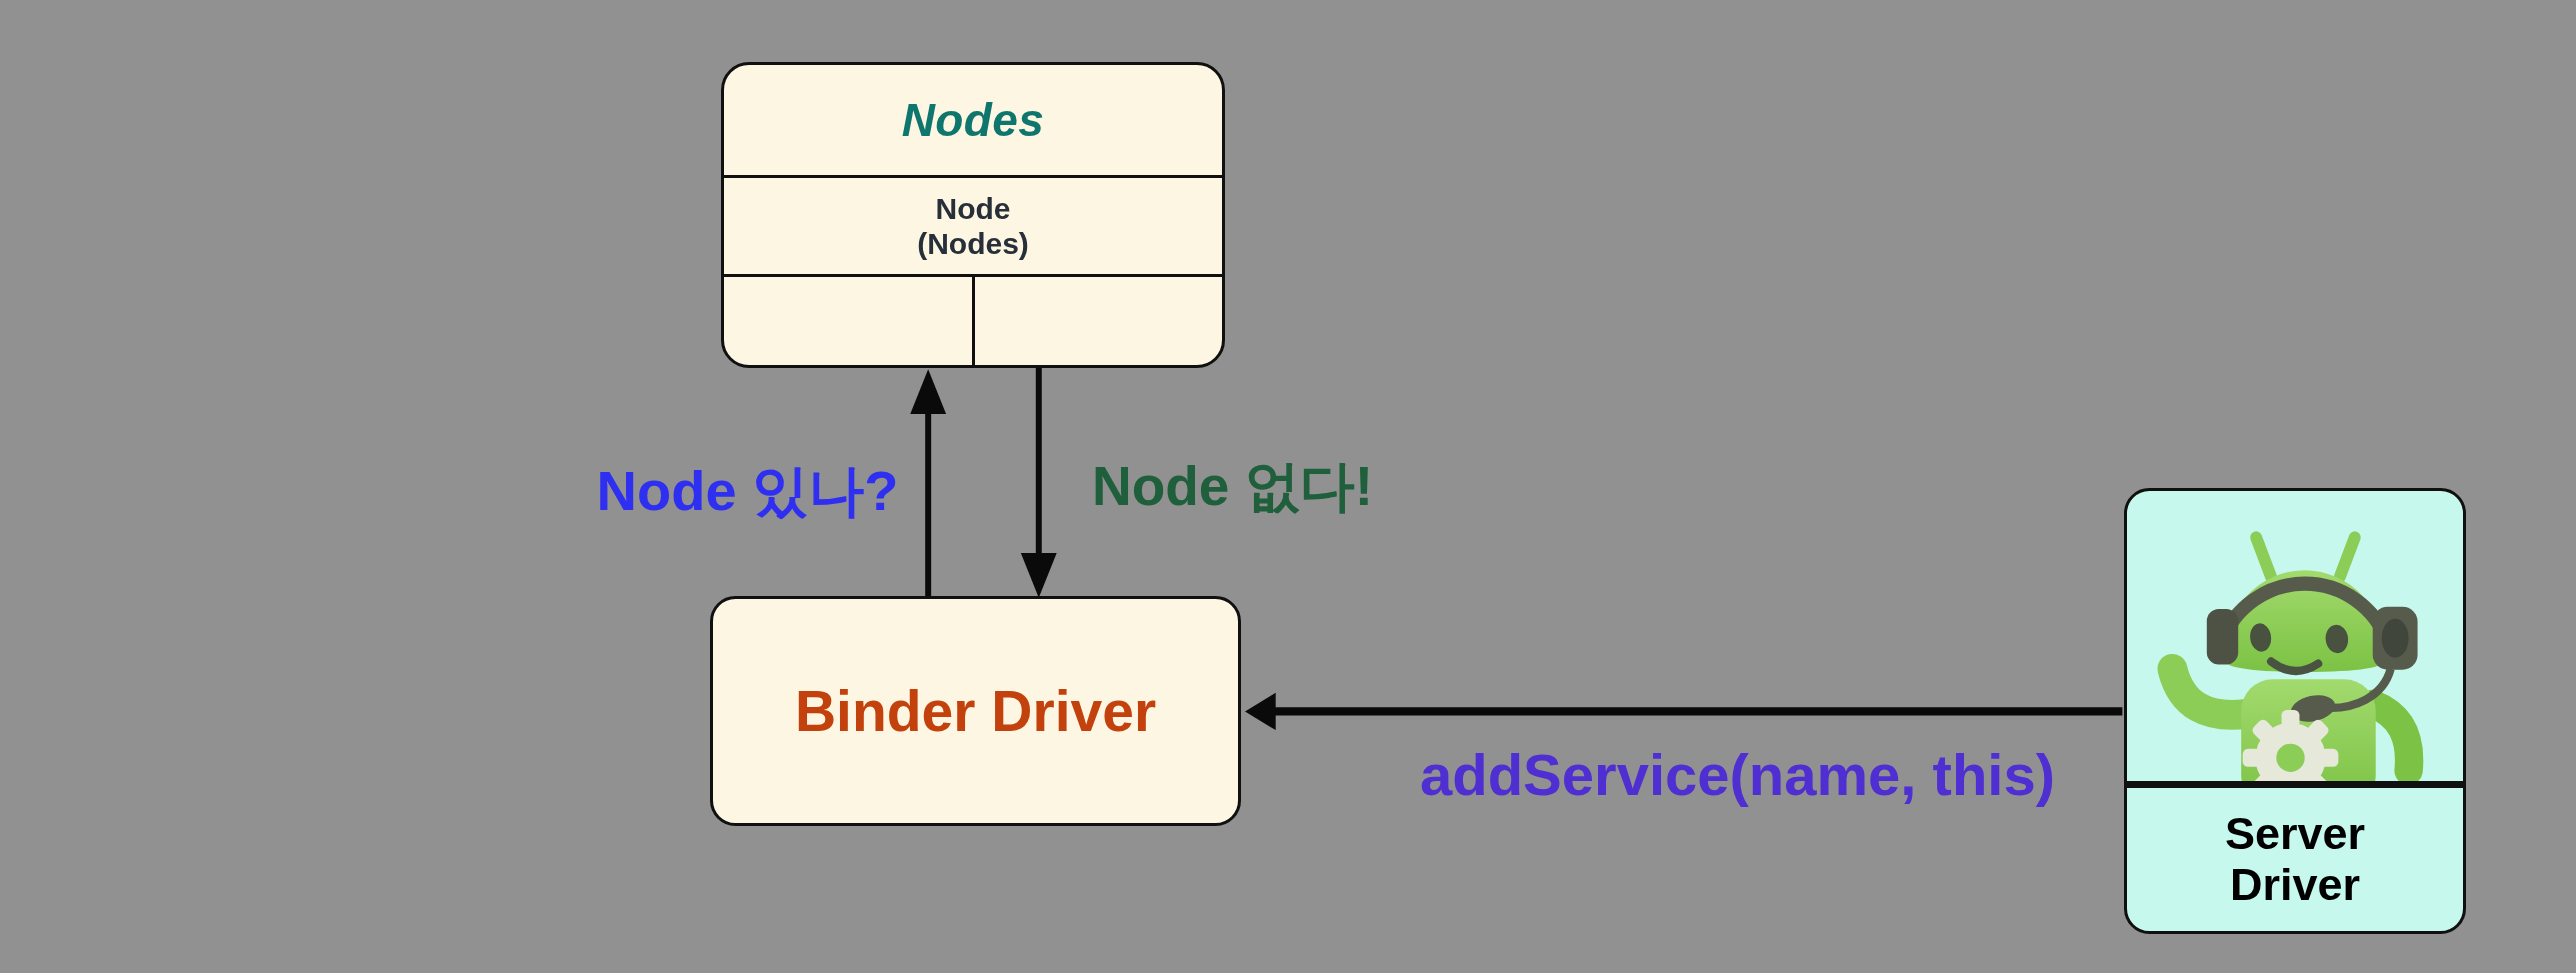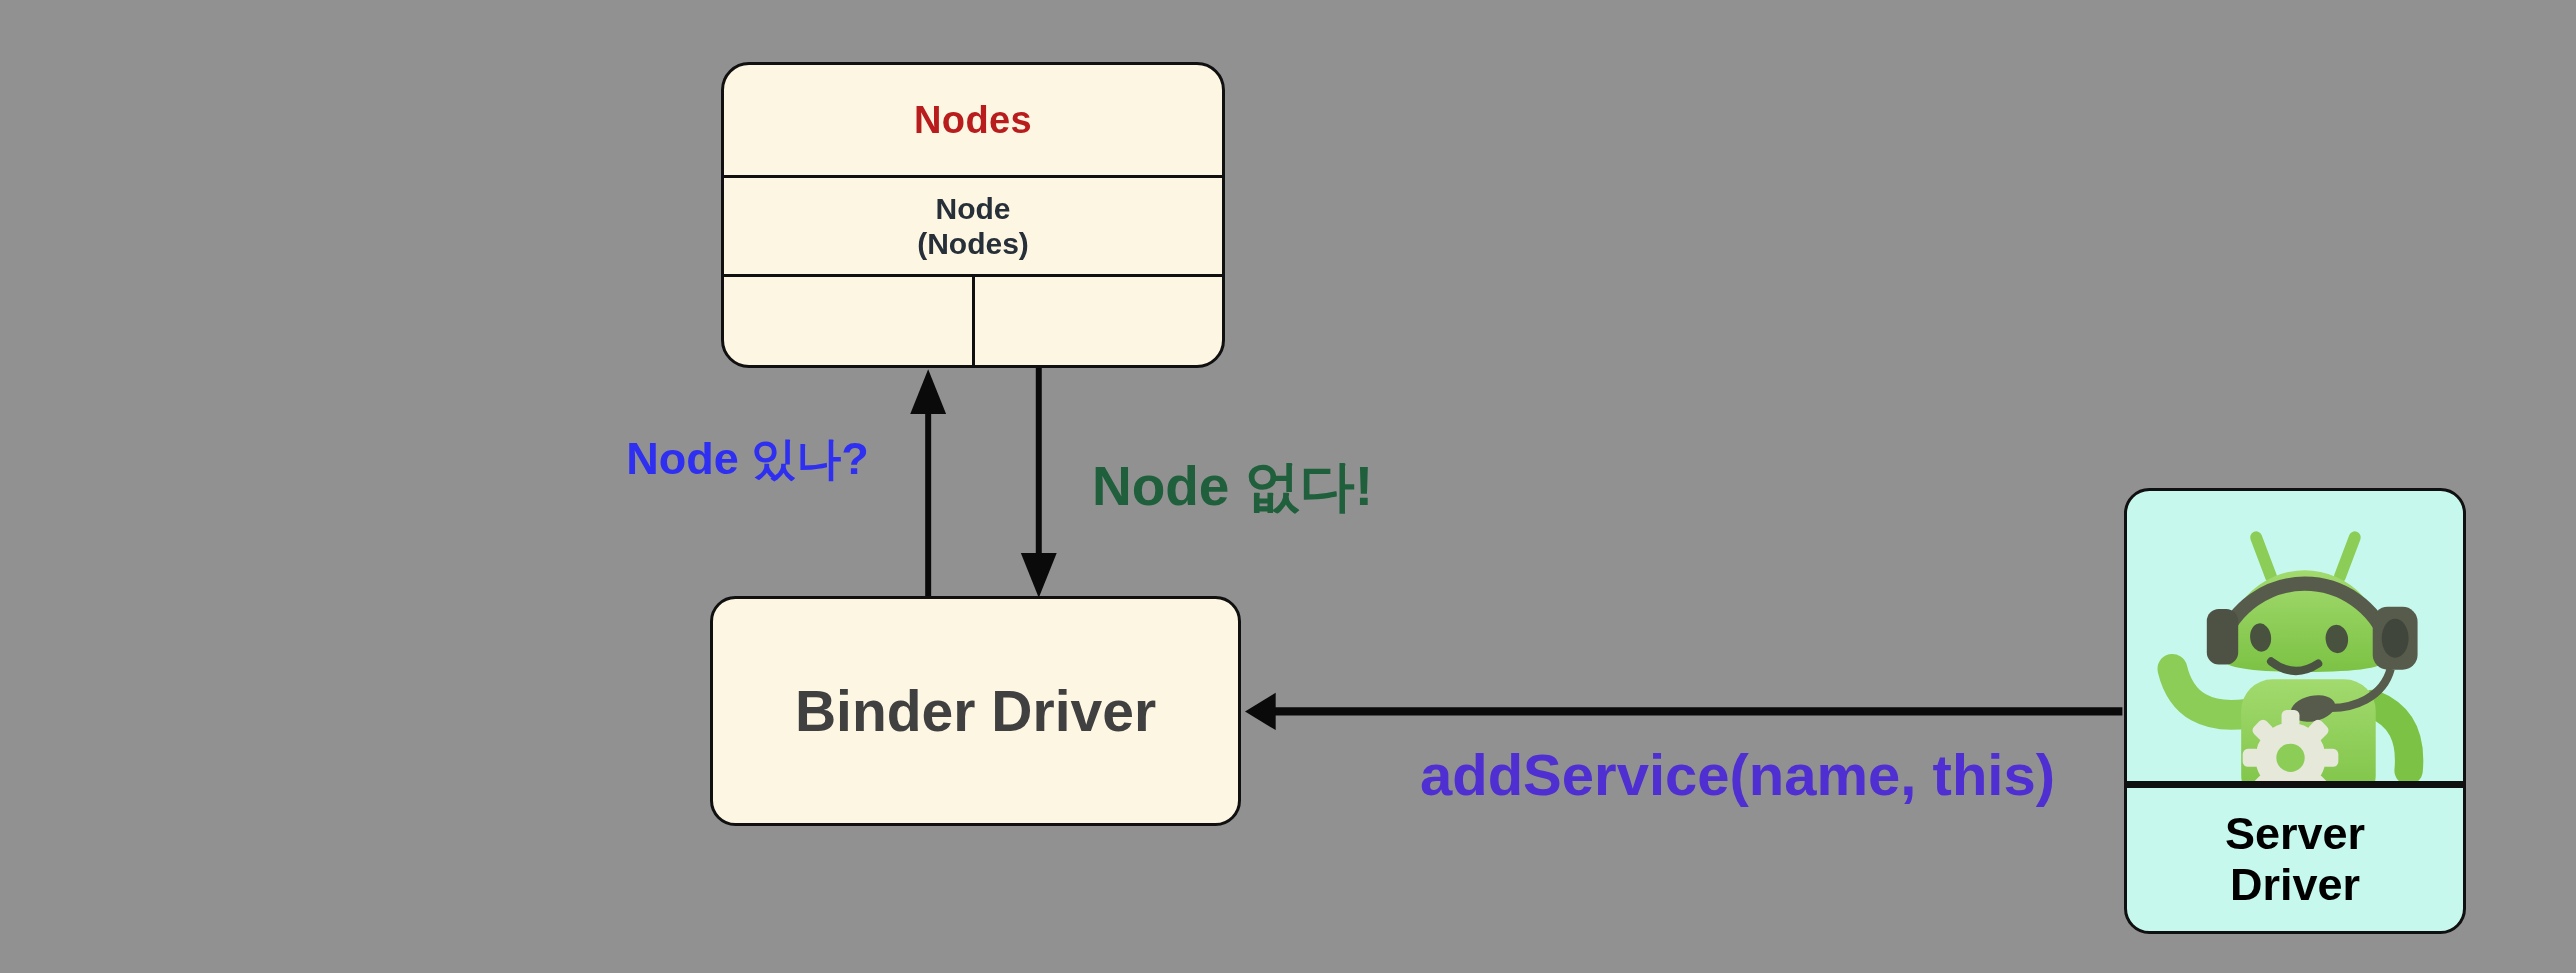--- a/index.html
+++ b/index.html
@@ -26,22 +26,23 @@
     border: 3.7px solid #101010;
     border-radius: 28px;
     background: #fdf6e3;
     overflow: hidden;
     display: flex; flex-direction: column;
   }
   .nodes-title-row {
     height: 110px; flex: 0 0 110px;
     border-bottom: 3.7px solid #101010;
     display: flex; align-items: center; justify-content: center;
-    font-size: 38px; font-weight: 800; color: #b91c1c;
+    font-size: 46px; font-weight: 800; color: #0f766e;
     letter-spacing: 0.4px;
+    font-style: italic;
   }
   .nodes-header-row {
     height: 96px; flex: 0 0 96px;
     border-bottom: 3.7px solid #101010;
     display: flex;
   }
   .nodes-empty-row { flex: 1 1 auto; display: flex; }
   .nodes-cell {
     flex: 1 1 50%;
     display: flex; flex-direction: column;
@@ -52,21 +53,21 @@
   .nodes-cell.first { border-right: 3.7px solid #101010; }
   
   .binder-box {
     position: absolute; left: 710px; top: 596px;
     width: 531px; height: 230px;
     box-sizing: border-box;
     border: 3.7px solid #101010;
     border-radius: 25.4px;
     background: #fdf6e3;
     display: flex; align-items: center; justify-content: center;
-    font-size: 57px; font-weight: 800; color: #404040;
+    font-size: 57px; font-weight: 800; color: #c2410c;
   }
   
   .server-box {
     position: absolute; left: 2124px; top: 488px;
     width: 342px; height: 446px;
     box-sizing: border-box;
     border: 3.7px solid #101010;
     border-radius: 25.4px;
     background: #c7f8ee;
     overflow: hidden;
@@ -85,21 +86,21 @@
     font-size: 45px; font-weight: 800; color: #000000;
     line-height: 1.15; text-align: center;
   }
   
   .edge-label {
     position: absolute;
     font-weight: 800;
     text-align: center;
     white-space: nowrap;
   }
-  .label-query    { left: 587px;  top: 429px; width: 321px; font-size: 45px; }
+  .label-query    { left: 587px;  top: 454px; width: 321px; font-size: 56px; }
   .label-response { left: 1072px; top: 450px; width: 321px; font-size: 55px; }
   .label-addservice { left: 1345px; top: 741px; width: 710px; font-size: 58px; text-align: right; }
 </style>
 </head>
 <body>
 
 <div class="canvas" style="background-color: rgb(145, 145, 145);">
 
   <svg class="arrows-svg" viewBox="0 0 3447 1302" width="2576" height="973">
     <g>

